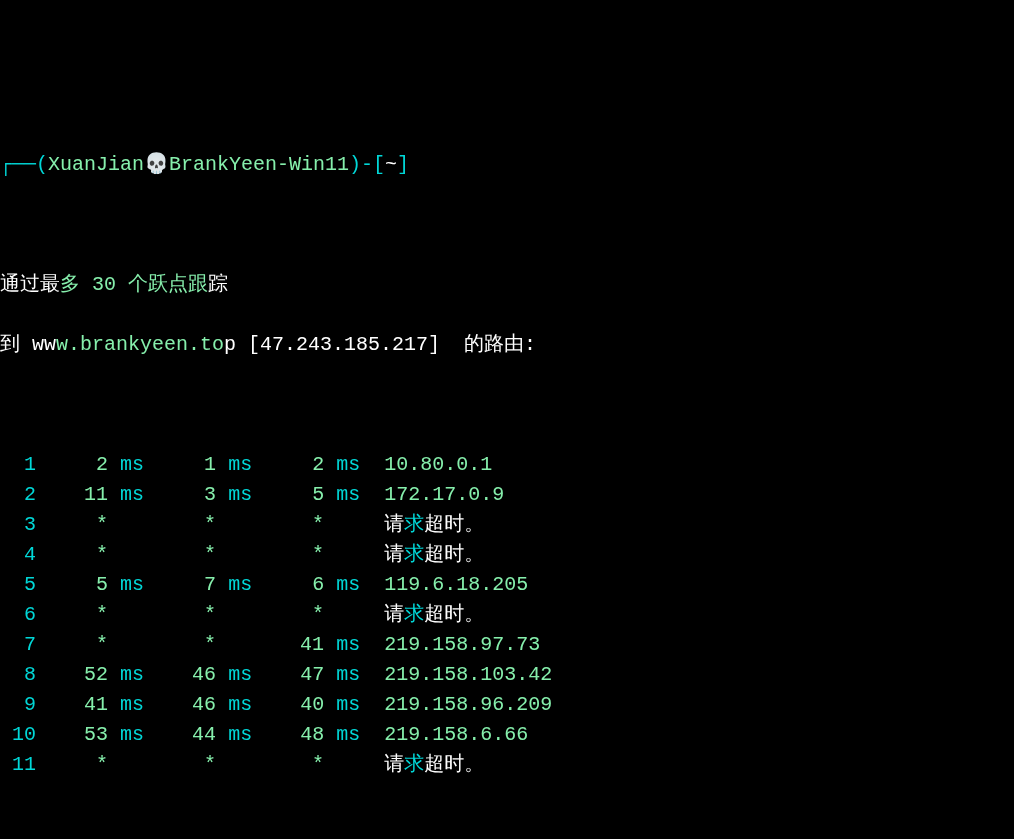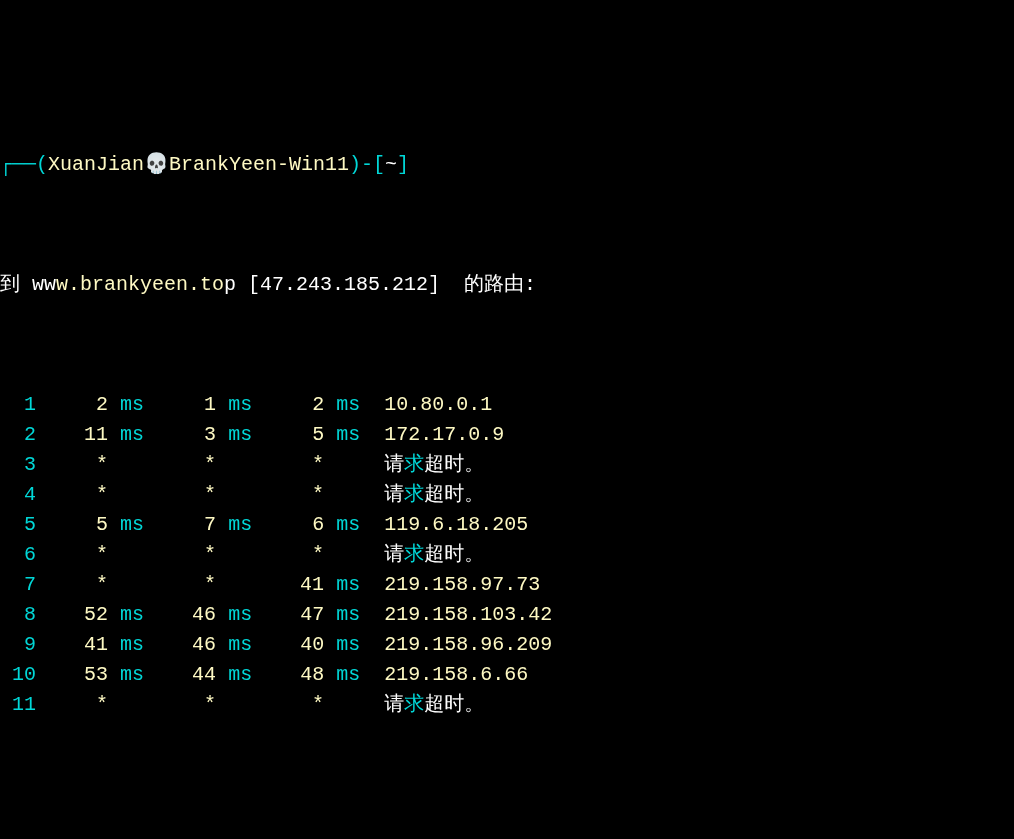--- a/index.html
+++ b/index.html
@@ -9,35 +9,36 @@
     font-family: 'Consolas', 'Courier New', monospace;
     font-size: 20px;
     line-height: 1.5;
     color: #ffffff;
     white-space: pre;
   }
   .terminal {
     padding: 0;
   }
   .cyan { color: #00d7d7; }
-  .purple { color: #fef9c3; }
+  .purple { color: #86efac; }
   .white { color: #ffffff; }
   .row {
     display: block;
   }
 </style>
 </head>
 <body>
 
 
 
 <div class="terminal">
 <span class="row"><span class="cyan">┌──</span><span class="cyan">(</span><span class="purple">XuanJian</span><span>💀</span><span class="purple">BrankYeen-Win11</span><span class="cyan">)</span><span class="cyan">-</span><span class="cyan">[</span><span class="white">~</span><span class="cyan">]</span></span>
 <span class="row"> </span>
-<span class="row"><span class="white">到 ww</span><span class="purple">w.brankyeen.to</span><span class="white">p [47.243.185.21</span><span class="white">2]  的路由:</span></span>
+<span class="row"><span class="white">通过最</span><span class="purple">多 30 个跃点跟</span><span class="white">踪</span></span>
+<span class="row"><span class="white">到 ww</span><span class="purple">w.brankyeen.to</span><span class="white">p [47.243.185.21</span><span class="white">7]  的路由:</span></span>
 <span class="row"> </span>
 <div id="hops-container"><span class="row"><span class="cyan">  1</span> <span class="purple">    2</span> <span class="cyan">ms</span> <span class="purple">    1</span> <span class="cyan">ms</span> <span class="purple">    2</span> <span class="cyan">ms</span>  <span class="purple">10.80.0.1</span></span><span class="row"><span class="cyan">  2</span> <span class="purple">   11</span> <span class="cyan">ms</span> <span class="purple">    3</span> <span class="cyan">ms</span> <span class="purple">    5</span> <span class="cyan">ms</span>  <span class="purple">172.17.0.9</span></span><span class="row"><span class="cyan">  3</span> <span class="purple">    *</span>    <span class="purple">    *</span>    <span class="purple">    *</span>     <span class="white">请</span><span class="cyan">求</span><span class="white">超时。</span></span><span class="row"><span class="cyan">  4</span> <span class="purple">    *</span>    <span class="purple">    *</span>    <span class="purple">    *</span>     <span class="white">请</span><span class="cyan">求</span><span class="white">超时。</span></span><span class="row"><span class="cyan">  5</span> <span class="purple">    5</span> <span class="cyan">ms</span> <span class="purple">    7</span> <span class="cyan">ms</span> <span class="purple">    6</span> <span class="cyan">ms</span>  <span class="purple">119.6.18.205</span></span><span class="row"><span class="cyan">  6</span> <span class="purple">    *</span>    <span class="purple">    *</span>    <span class="purple">    *</span>     <span class="white">请</span><span class="cyan">求</span><span class="white">超时。</span></span><span class="row"><span class="cyan">  7</span> <span class="purple">    *</span>    <span class="purple">    *</span>    <span class="purple">   41</span> <span class="cyan">ms</span>  <span class="purple">219.158.97.73</span></span><span class="row"><span class="cyan">  8</span> <span class="purple">   52</span> <span class="cyan">ms</span> <span class="purple">   46</span> <span class="cyan">ms</span> <span class="purple">   47</span> <span class="cyan">ms</span>  <span class="purple">219.158.103.42</span></span><span class="row"><span class="cyan">  9</span> <span class="purple">   41</span> <span class="cyan">ms</span> <span class="purple">   46</span> <span class="cyan">ms</span> <span class="purple">   40</span> <span class="cyan">ms</span>  <span class="purple">219.158.96.209</span></span><span class="row"><span class="cyan"> 10</span> <span class="purple">   53</span> <span class="cyan">ms</span> <span class="purple">   44</span> <span class="cyan">ms</span> <span class="purple">   48</span> <span class="cyan">ms</span>  <span class="purple">219.158.6.66</span></span><span class="row"><span class="cyan"> 11</span> <span class="purple">    *</span>    <span class="purple">    *</span>    <span class="purple">    *</span>     <span class="white">请</span><span class="cyan">求</span><span class="white">超时。</span></span></div>
 
 
 </div>
 
 
 
 
 </body></html>

